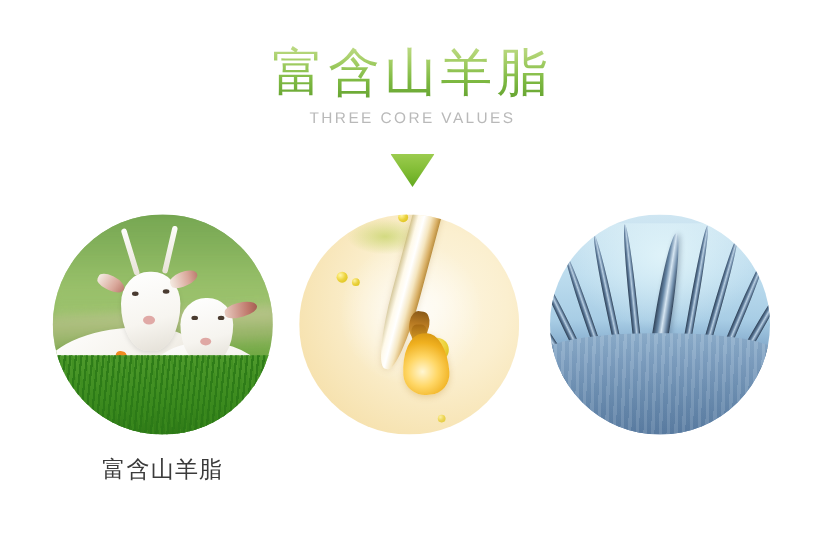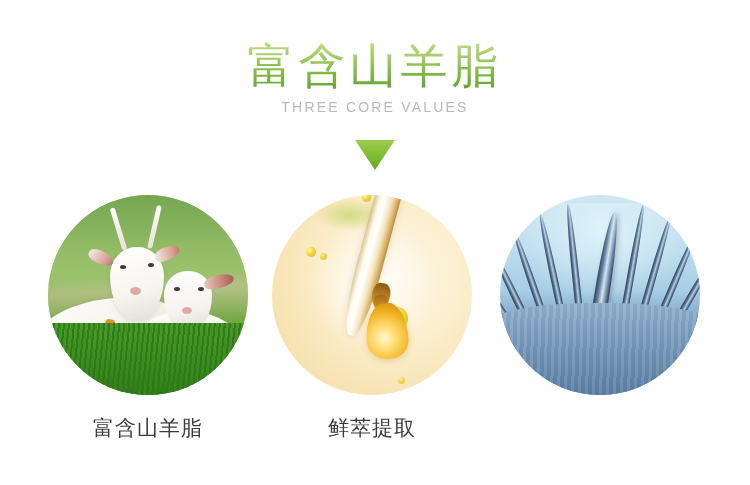--- a/index.html
+++ b/index.html
@@ -397,14 +397,13 @@
       <div class="strand" style="left:93%;height:40%;transform:rotate(45deg)"></div>
       <div class="main-strand"></div>
       <div class="ground"></div>
     </div>
   </div>
 
 </div>
 
 <div class="captions">
   <div class="caption cap1">富含山羊脂</div>
-  <div class="caption cap2">鲜萃提取</div>
 </div>
 
 </body></html>

